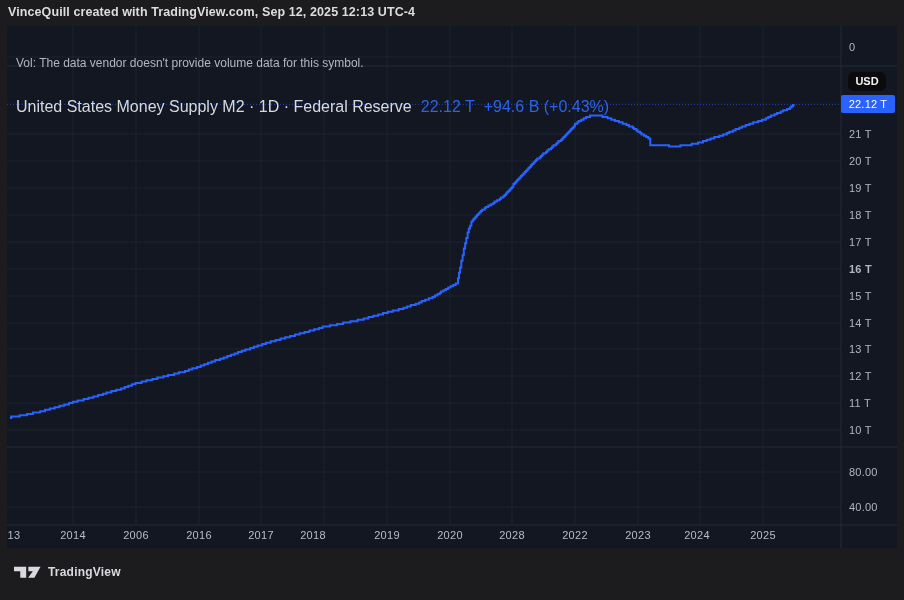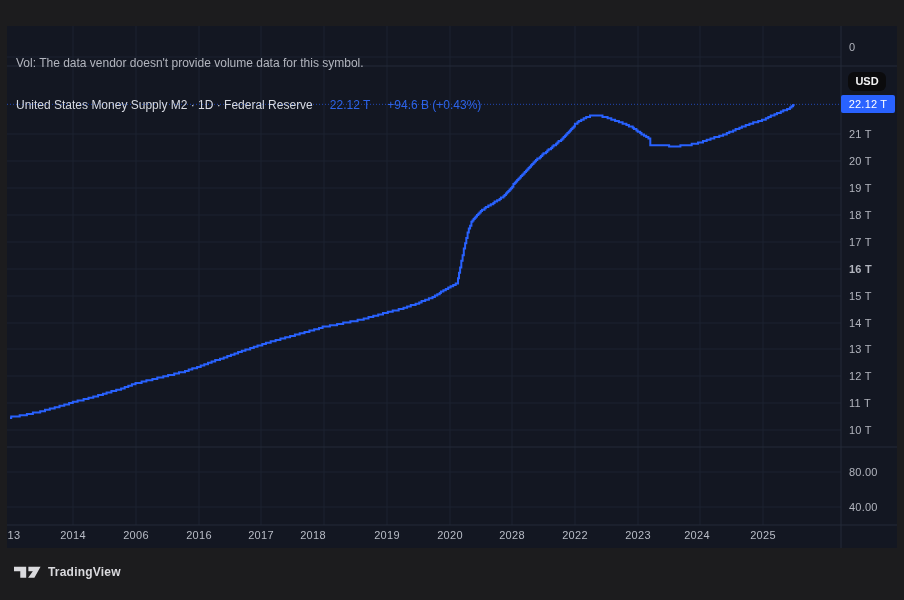--- a/index.html
+++ b/index.html
@@ -20,22 +20,22 @@
   #chart-widget {
     position:absolute; left:7px; top:26px; width:890px; height:522px;
     background:#131722;
   }
   #chart-svg { position:absolute; left:0; top:0; }
   .overlay-label { position:absolute; white-space:nowrap; }
   #vol-message {
     position:absolute; left:9px; top:30px; font-size:12px; color:#b2b5be;
   }
   #symbol-row {
-    position:absolute; left:9px; top:72px; font-size:12px; color:#d6d9e0;
-    display:flex; align-items:center; gap:17px;
+    position:absolute; left:9px; top:72px; font-size:16px; color:#d6d9e0;
+    display:flex; align-items:center; gap:9px;
   }
   #symbol-row .val { color:#2d63e8; font-weight:400; }
   
   #price-axis {
     position:absolute; left:841px; top:26px; width:56px; height:499px;
   }
   .y-tick {
     position:absolute; left:8px; transform:translateY(-50%);
     font-size:11px; color:#b2b5be; letter-spacing:.2px; white-space:nowrap;
   }
@@ -65,20 +65,21 @@
   }
   #footer-logo .brand-text {
     color:#dadade; font-size:12px; font-weight:700; letter-spacing:.2px;
   }
 </style>
 </head>
 <body>
 
 <div id="root">
 
+  <div id="attribution">VinceQuill created with TradingView.com, Sep 12, 2025 12:13 UTC-4</div>
 
   <div id="chart-widget">
     <svg id="chart-svg" width="890" height="522" viewBox="0 0 890 522">
         <line x1="66" x2="66" y1="0" y2="499" stroke="#1d2230" stroke-width="1"></line>
         <line x1="129" x2="129" y1="0" y2="499" stroke="#1d2230" stroke-width="1"></line>
         <line x1="192" x2="192" y1="0" y2="499" stroke="#1d2230" stroke-width="1"></line>
         <line x1="254" x2="254" y1="0" y2="499" stroke="#1d2230" stroke-width="1"></line>
         <line x1="317" x2="317" y1="0" y2="499" stroke="#1d2230" stroke-width="1"></line>
         <line x1="380" x2="380" y1="0" y2="499" stroke="#1d2230" stroke-width="1"></line>
         <line x1="443" x2="443" y1="0" y2="499" stroke="#1d2230" stroke-width="1"></line>

